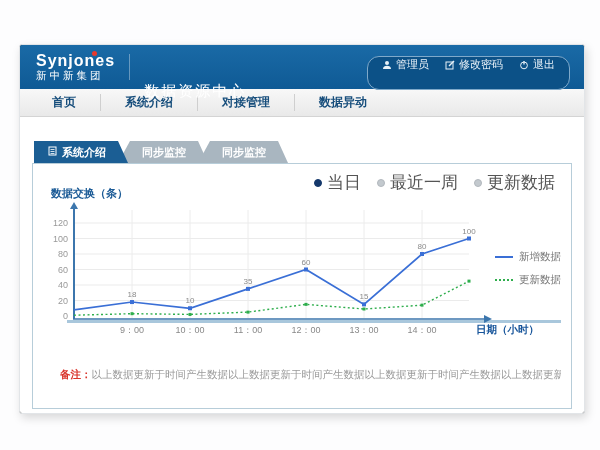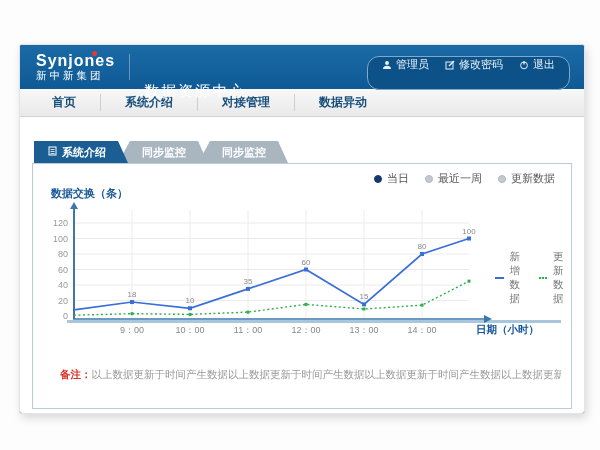--- a/index.html
+++ b/index.html
@@ -40,27 +40,27 @@
   .tab{position:relative;display:flex;align-items:center;gap:5px;font-size:11px;font-weight:bold;
     color:#fff;padding:0 22px 0 14px;cursor:pointer;
     clip-path:polygon(0 0, calc(100% - 10px) 0, 100% 100%, 0 100%);}
   .tab.active{background:#1b5e94;z-index:3;}
   .tab.inactive{background:#a9b6c0;margin-left:-10px;padding-left:24px;
     clip-path:polygon(12px 0, calc(100% - 10px) 0, 100% 100%, 0 100%);}
   .tab.inactive.t1{z-index:2;} .tab.inactive.t2{z-index:1;}
   
   .panel{position:relative;border:1px solid #b7cdd9;height:246px;background:#fff;box-sizing:border-box;}
   .radio-group{position:absolute;top:7px;right:16px;display:flex;gap:16px;
-    font-size:11px;color:#555;align-items:center;}
+    font-size:17px;color:#555;align-items:center;}
   .radio-item{display:flex;align-items:center;gap:5px;cursor:pointer;}
   .radio-dot{width:8px;height:8px;border-radius:50%;background:#c3c9ce;border:1px solid #b2b8bd;box-sizing:border-box;}
   .radio-item.selected .radio-dot{background:#14386b;border-color:#14386b;}
   .axis-band{position:absolute;left:34px;right:10px;top:156px;height:3px;background:#a9c7dc;}
   #chart-svg{position:absolute;left:6px;top:22px;}
-  .legend{position:absolute;right:4px;top:86px;width:72px;display:flex;flex-direction:row;gap:9px;}
+  .legend{position:absolute;right:4px;top:86px;width:72px;display:flex;flex-direction:column;gap:9px;}
   .legend-item{display:flex;align-items:center;gap:6px;font-size:10.5px;color:#777;cursor:pointer;}
   .legend .sw{width:18px;height:0;}
   .note{position:absolute;left:27px;right:10px;top:204px;font-size:10.5px;color:#9a9a9a;
     white-space:nowrap;overflow:hidden;}
   .note-prefix{color:#d9342b;font-weight:bold;margin-top:20px;}
 </style>
 </head>
 <body>
 
 <div class="window">

